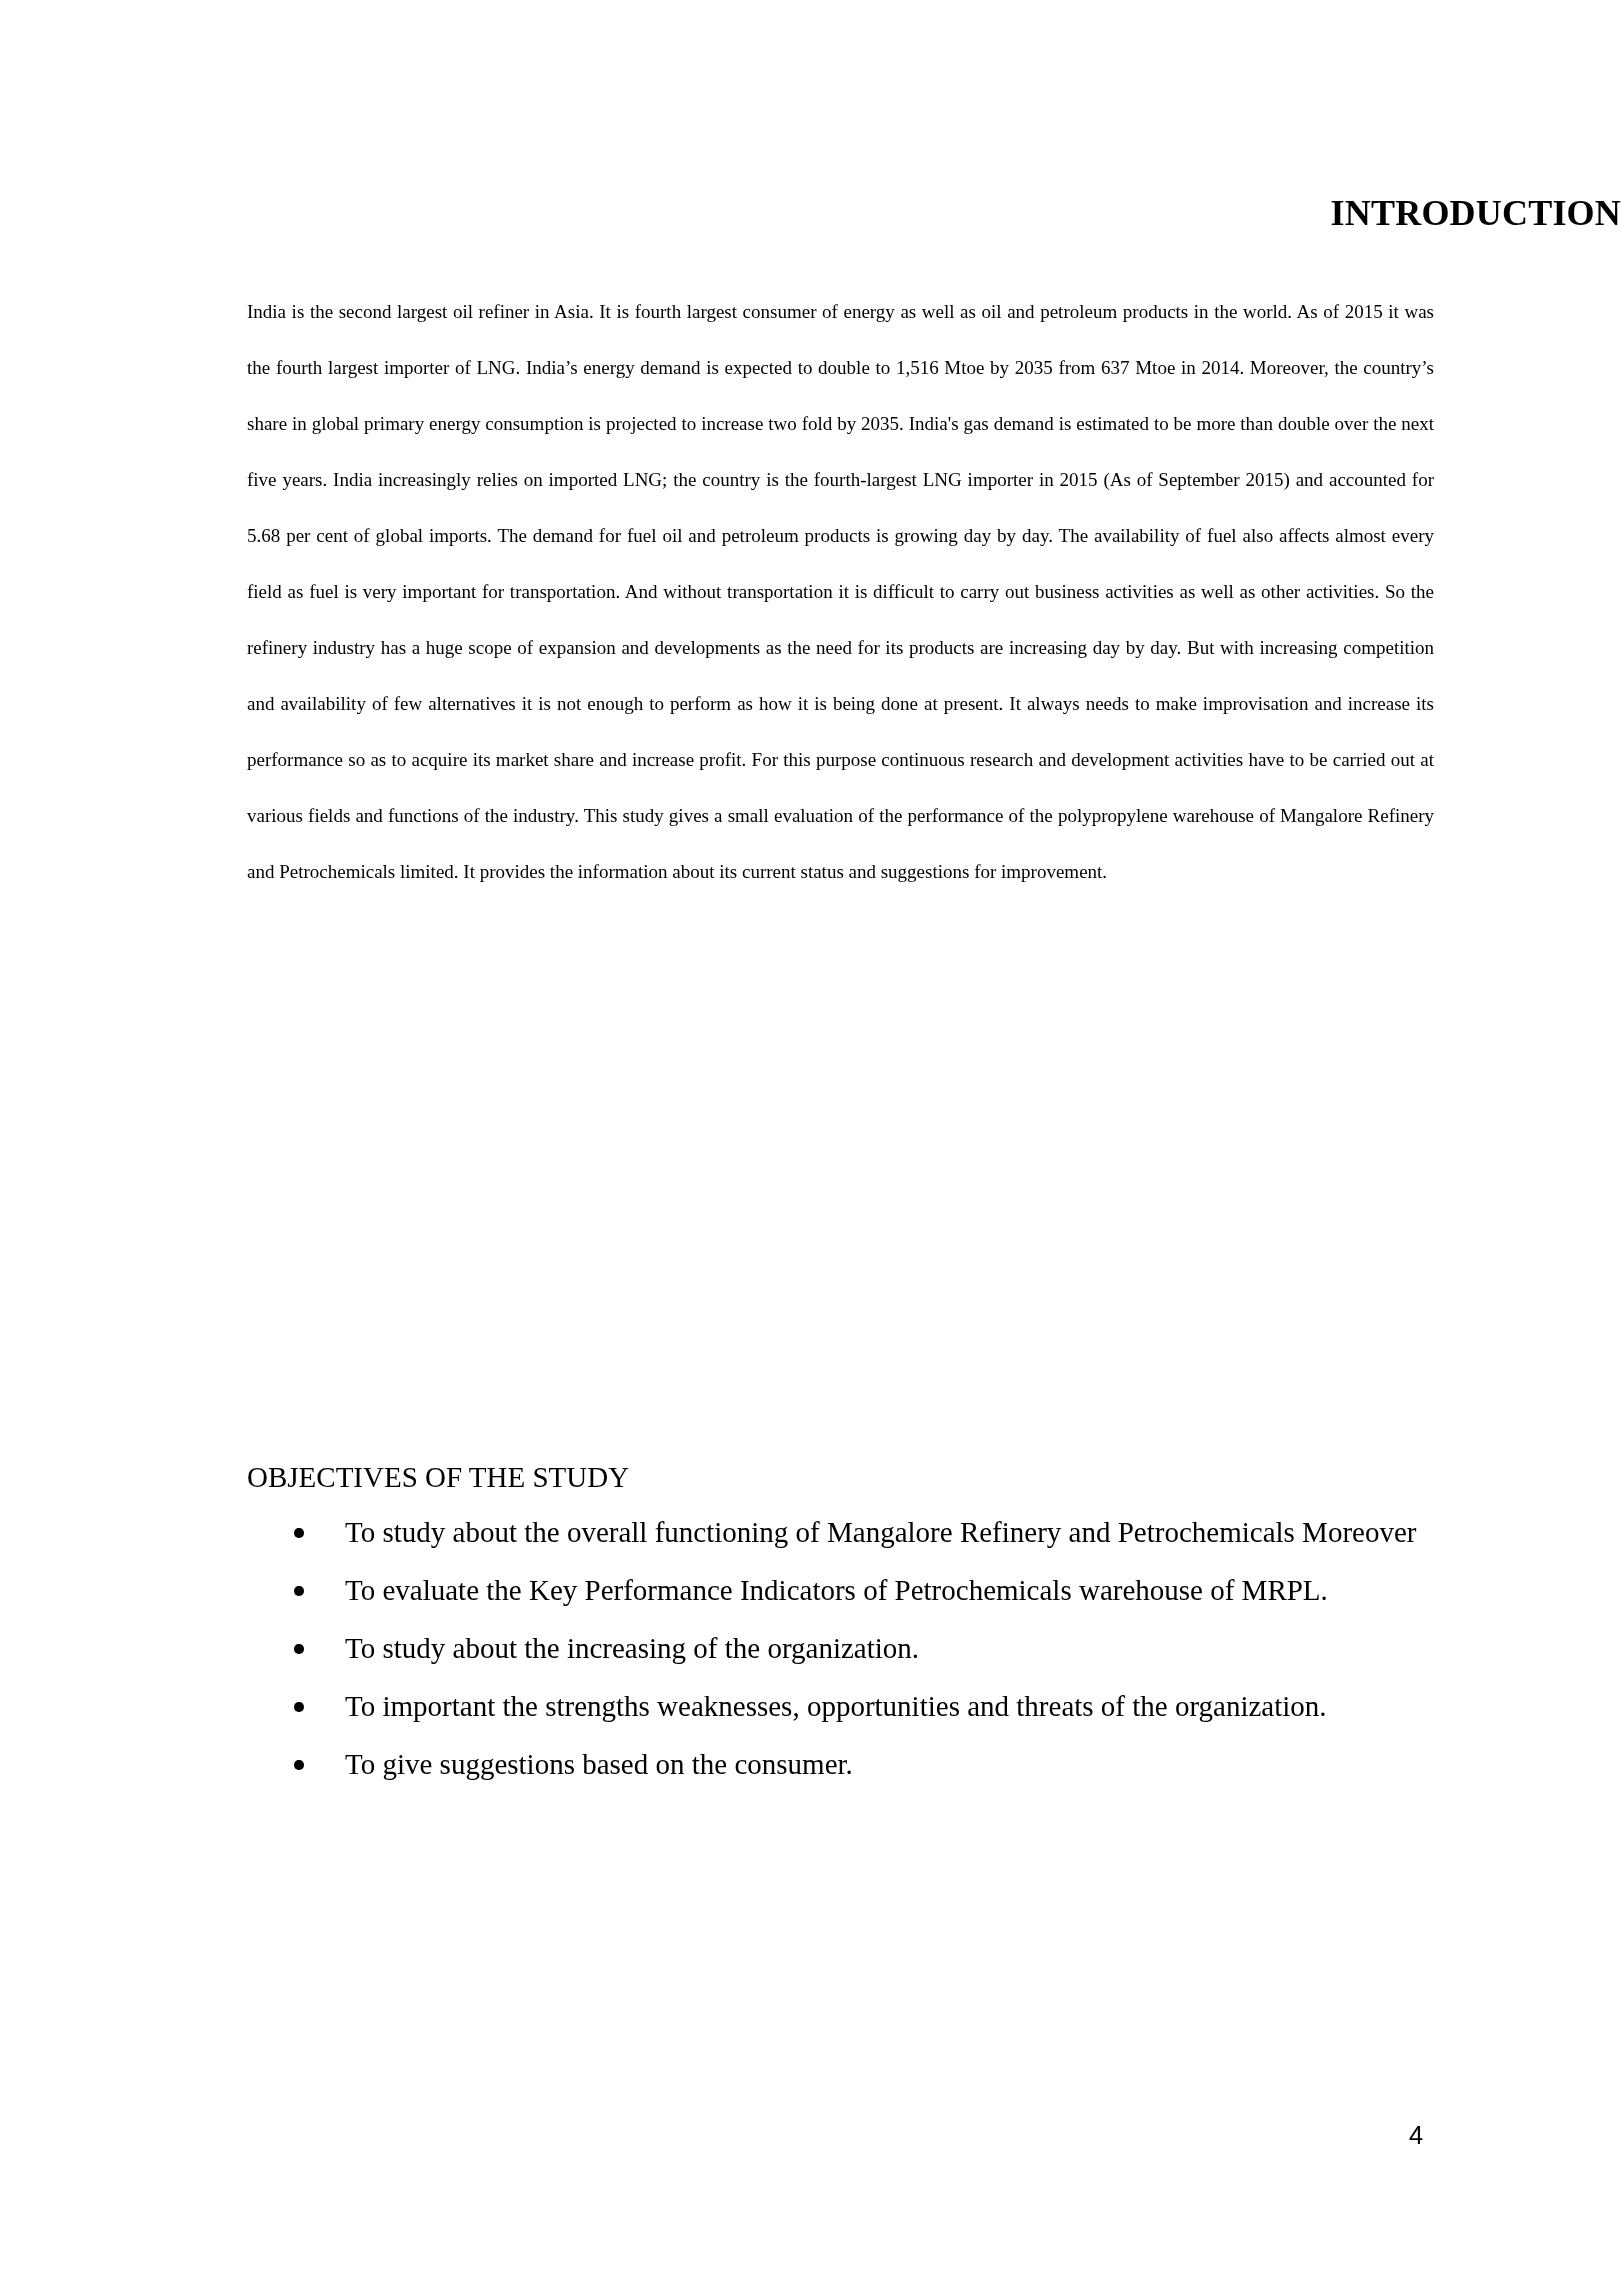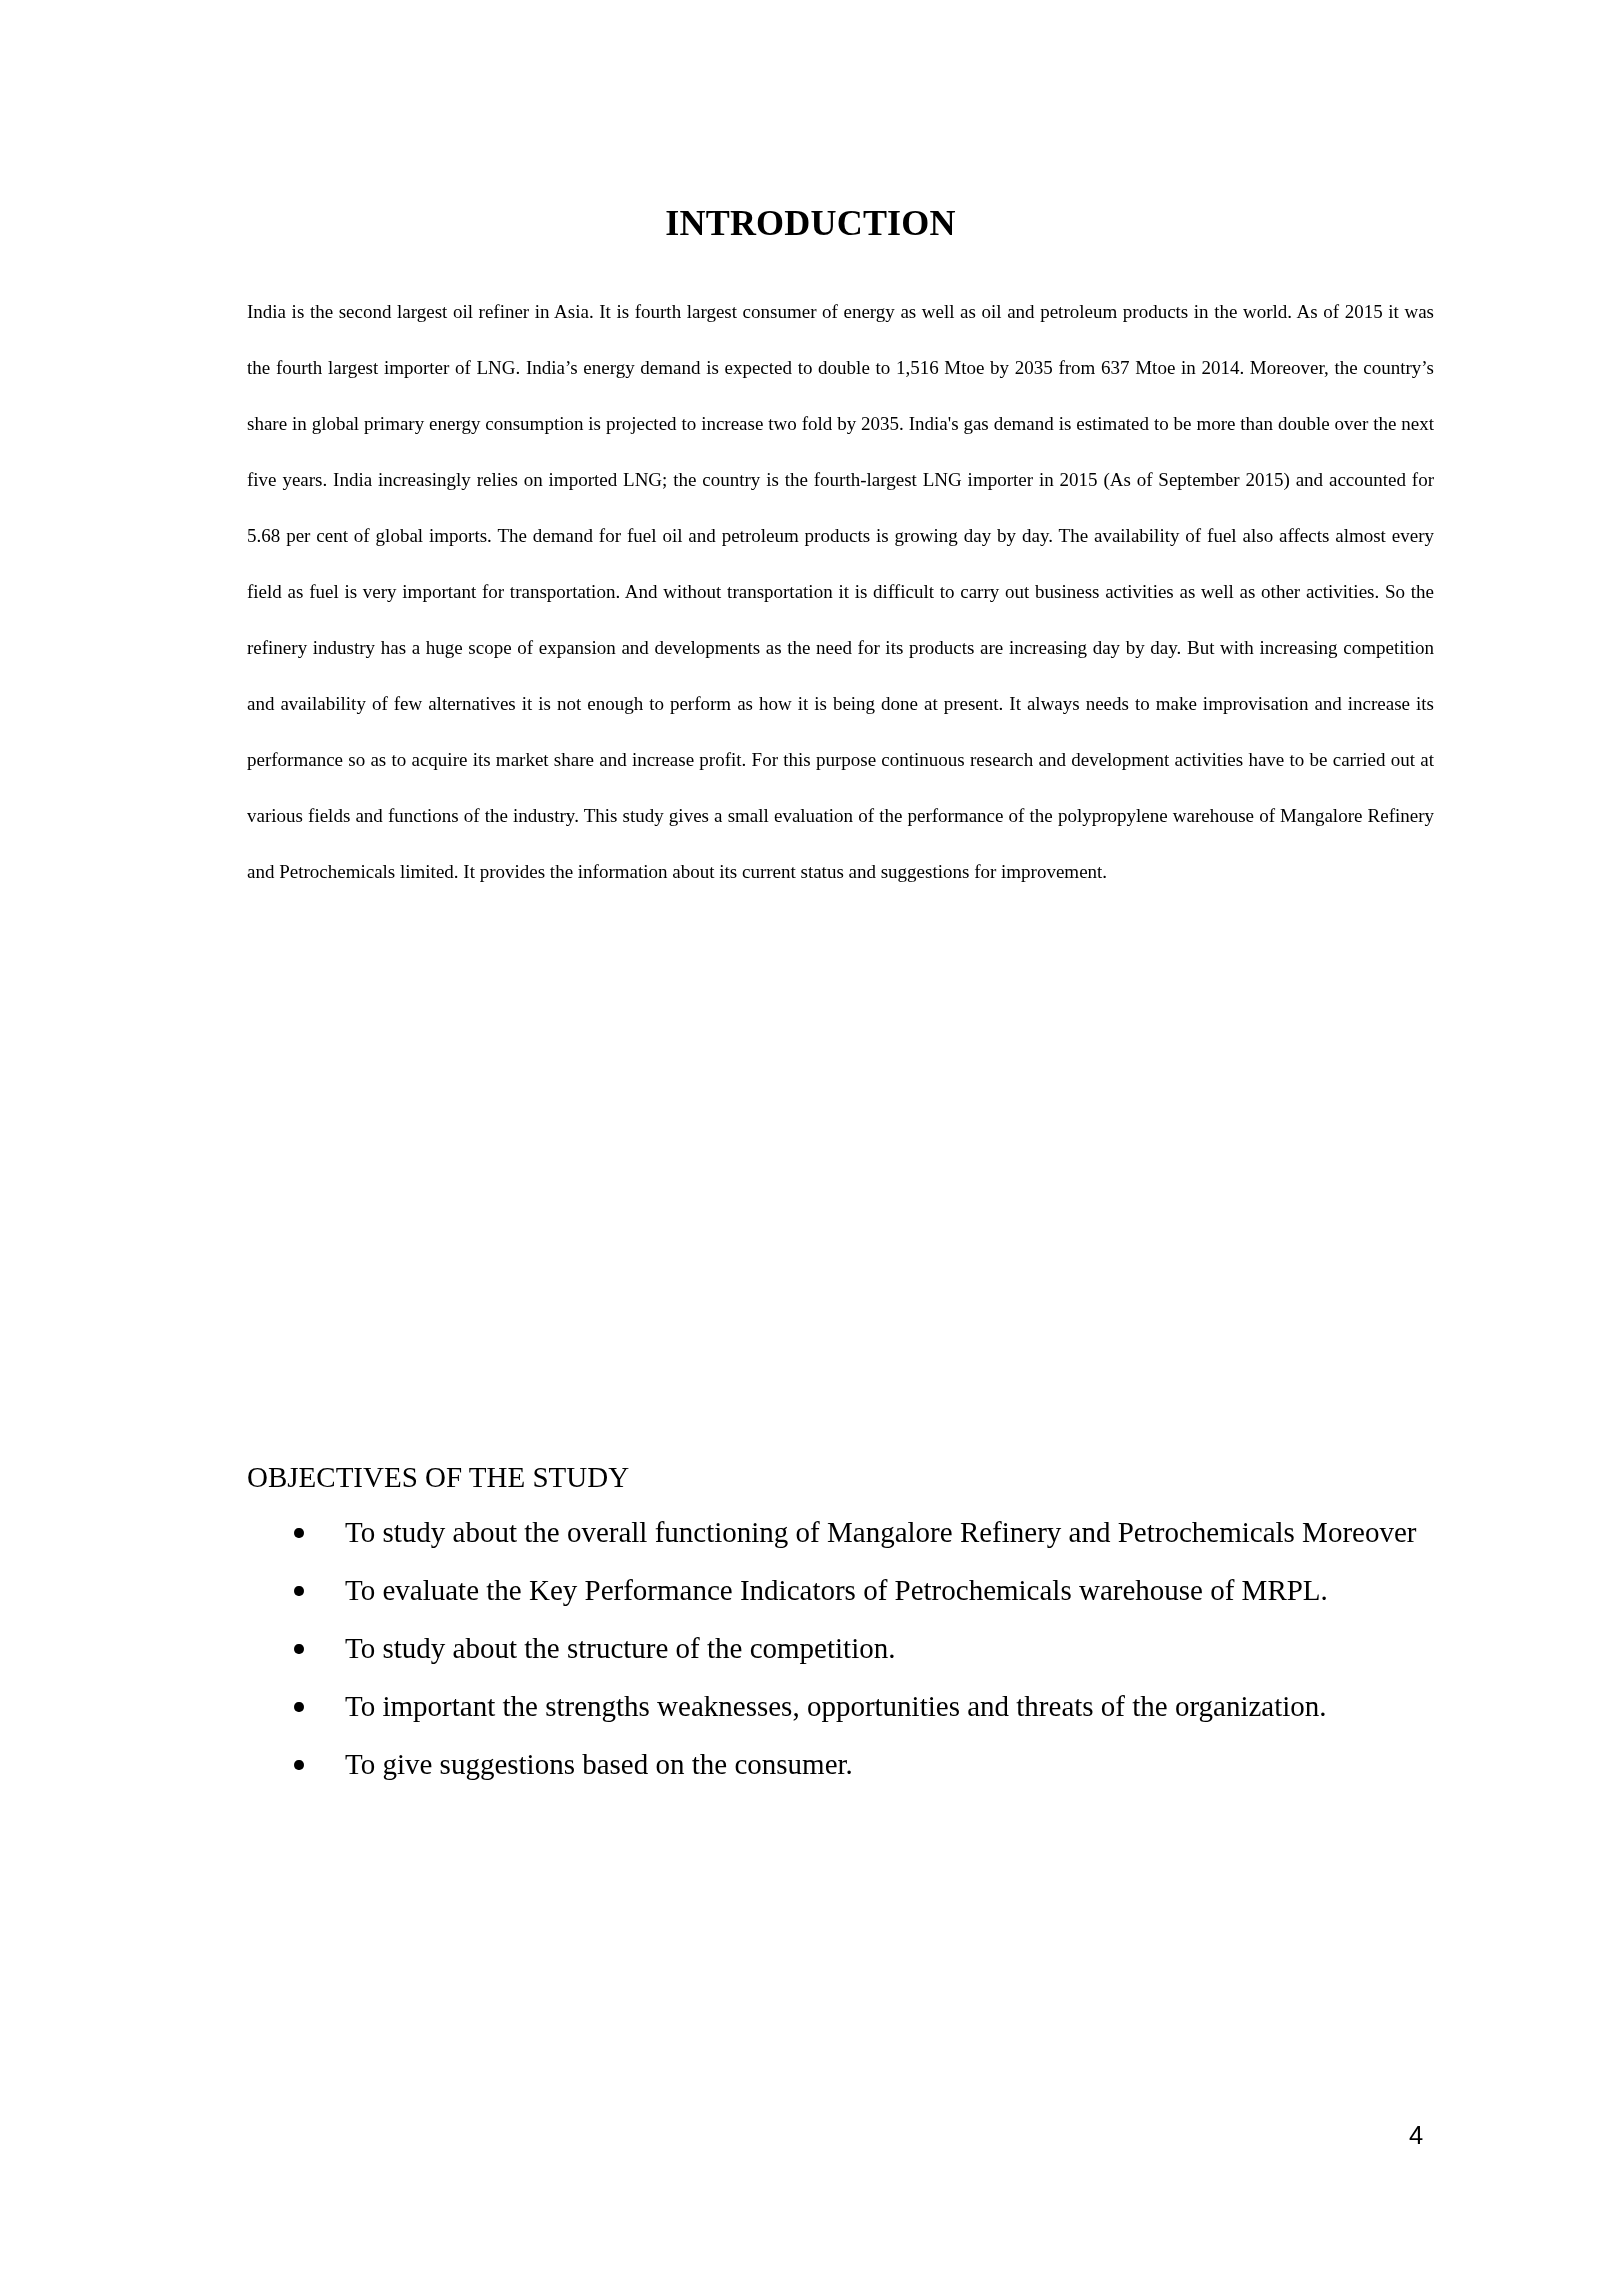--- a/index.html
+++ b/index.html
@@ -18,24 +18,24 @@
     .page {
       position: absolute;
       left: 0;
       top: 0;
       width: 1621px;
       height: 2293px;
       background: #ffffff;
     }
     .title {
       position: absolute;
-      top: 202px;
+      top: 192px;
       left: 0;
       width: 1621px;
-      text-align: center;
+      text-align: right;
       font-weight: bold;
       font-size: 36px;
       letter-spacing: 0.2px;
       margin: 0;
     }
     .body-text {
       position: absolute;
       left: 247px;
       top: 284px;
       width: 1187px;
@@ -103,21 +103,21 @@
     <li>
       <span class="bullet"></span>
       <span>To study about the overall functioning of Mangalore Refinery and Petrochemicals Moreover</span>
     </li>
     <li>
       <span class="bullet"></span>
       <span>To evaluate the Key Performance Indicators of Petrochemicals warehouse of MRPL.</span>
     </li>
     <li>
       <span class="bullet"></span>
-      <span>To study about the structure of the competition.</span>
+      <span>To study about the increasing of the organization.</span>
     </li>
     <li>
       <span class="bullet"></span>
       <span>To important the strengths weaknesses, opportunities and threats of the organization.</span>
     </li>
     <li>
       <span class="bullet"></span>
       <span>To give suggestions based on the consumer.</span>
     </li>
   </ul>

